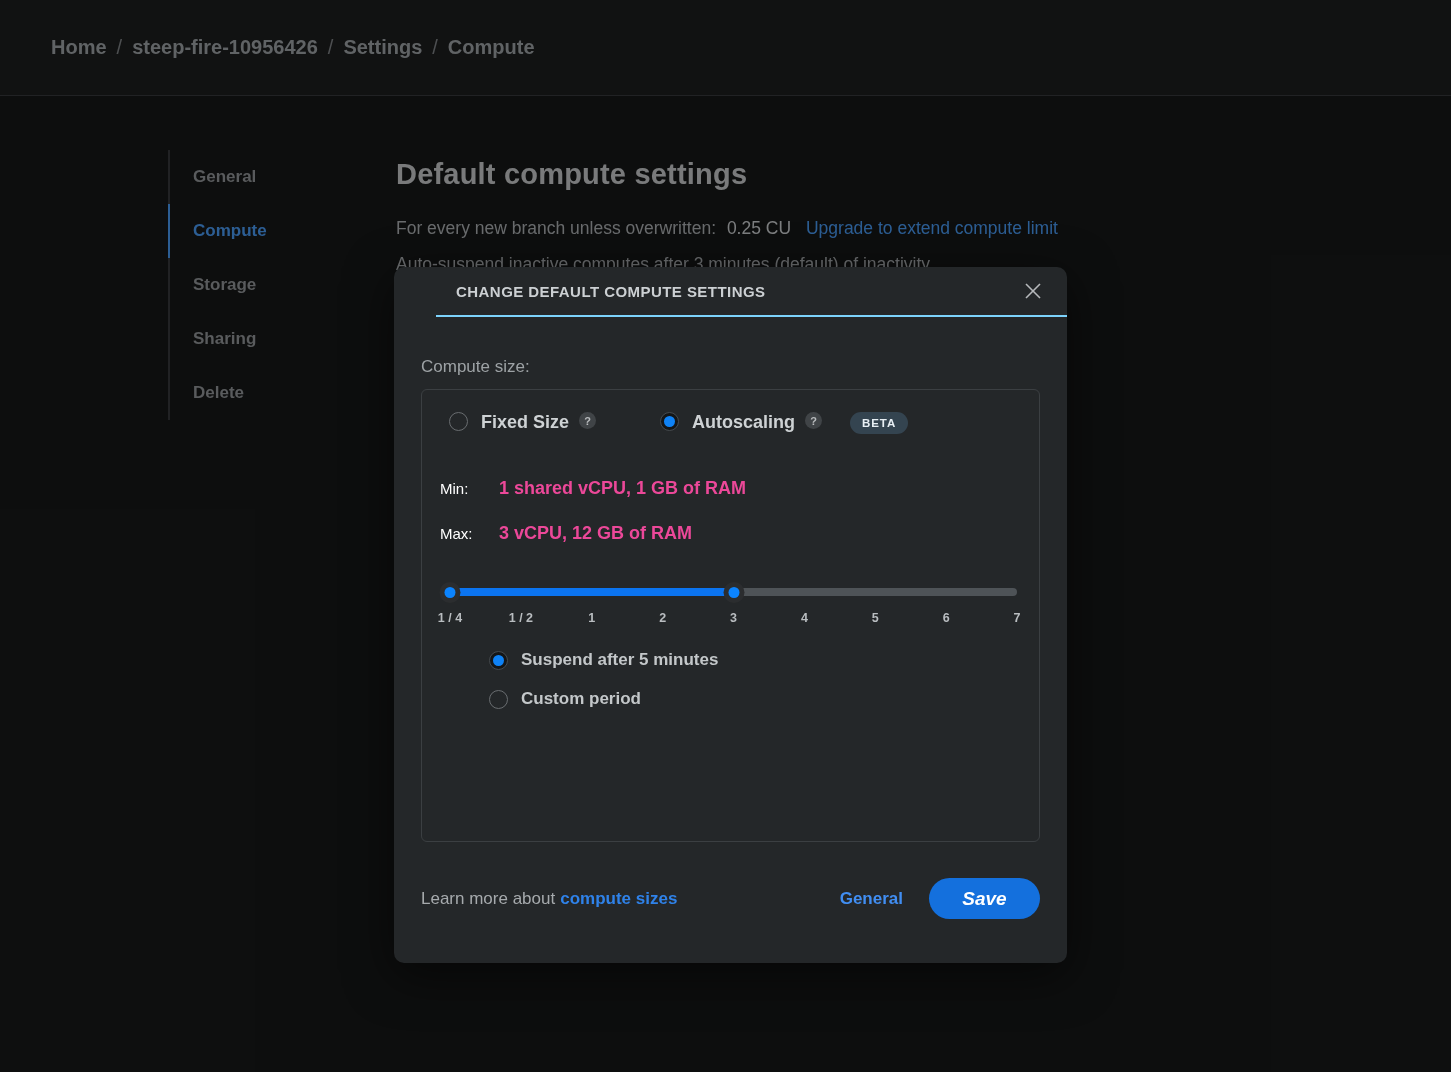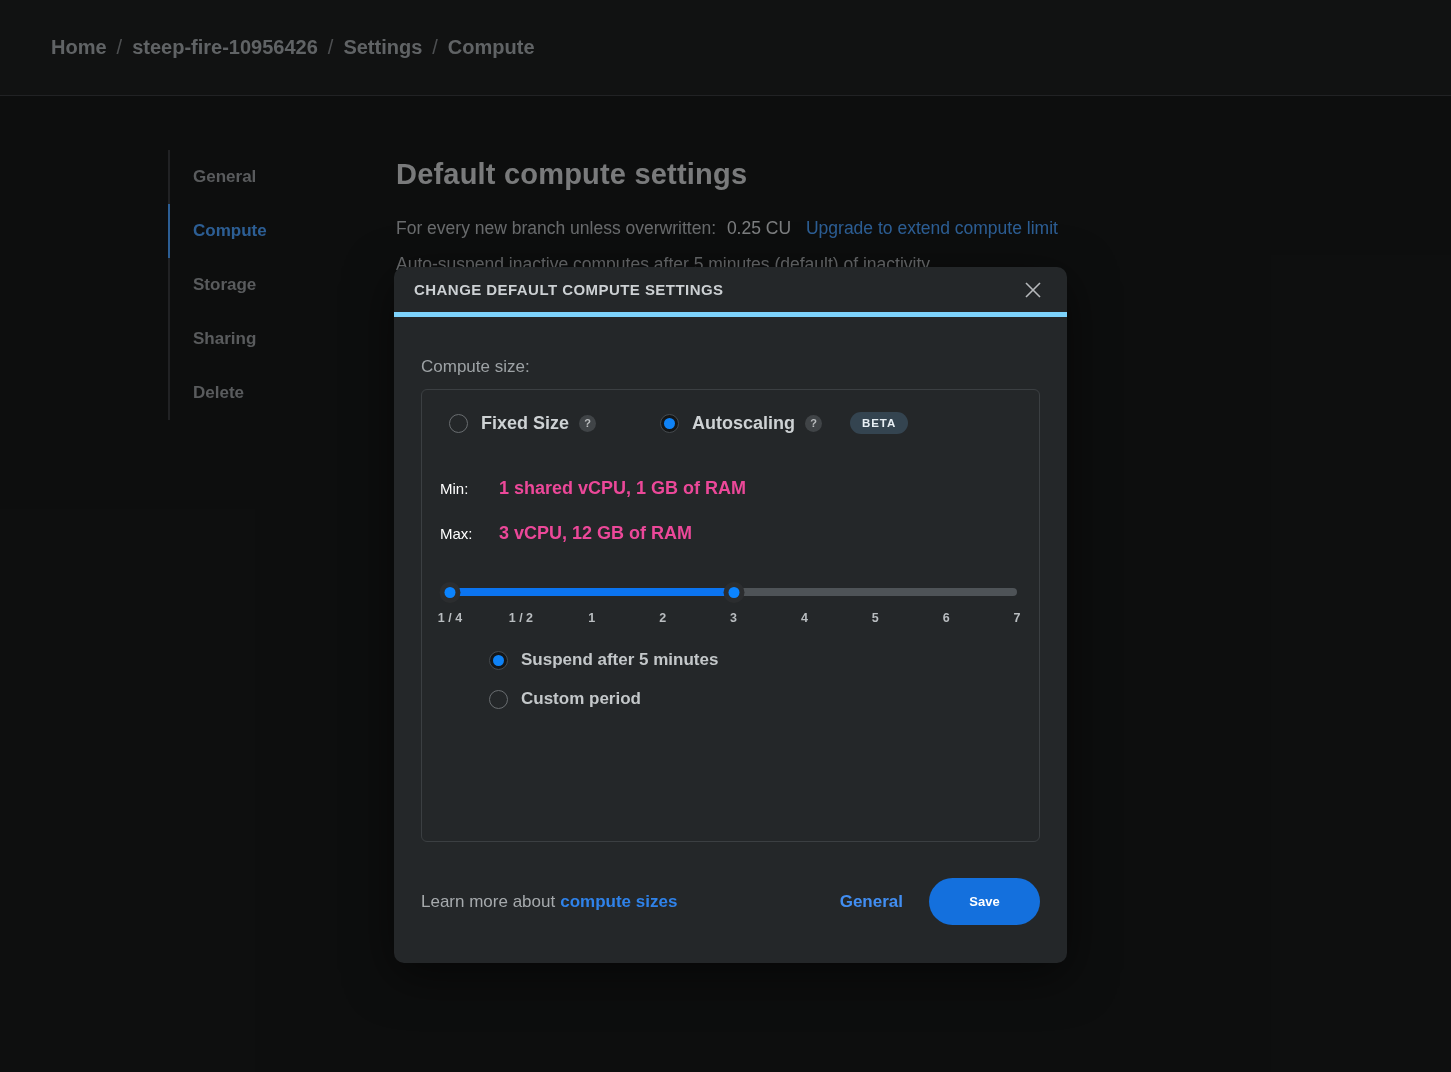--- a/index.html
+++ b/index.html
@@ -45,37 +45,37 @@
 
   
   .modal {
     position: absolute; left: 394px; top: 267px; width: 673px; height: 696px;
     background: #242729; border-radius: 10px; z-index: 10;
     box-shadow: 0 12px 48px rgba(0,0,0,0.55);
     color: #ced2d4;
   }
   .modal-header {
     height: 50px; display: flex; align-items: center; justify-content: space-between;
-    padding: 0 20px; border-bottom: 5px solid #7dd3fc;
+    padding: 0 20px; border-bottom: 2px solid #7dd3fc; margin-left: 42px;
   }
   .modal-title {
     font-size: 15px; font-weight: 700; letter-spacing: .03em; color: #ccd0d3;
   }
   .modal-close {
     width: 28px; height: 28px; display: flex; align-items: center; justify-content: center;
     cursor: pointer; background: none; border: none;
   }
   .modal-body { padding: 40px 27px 0 27px; }
   .field-label { font-size: 17px; color: #9da2a5; }
 
   .options-box {
     margin-top: 12px; border: 1px solid #3b3f42; border-radius: 6px;
     height: 453px; padding: 22px 18px; overflow: hidden;
   }
-  .size-radio-row { display: flex; align-items: center; height: 22px; margin-left: 9px; }
+  .size-radio-row { display: flex; height: 22px; margin-left: 9px; }
   .radio {
     width: 19px; height: 19px; border: 1.5px solid #696d70; border-radius: 50%;
     position: relative; flex: none; cursor: pointer; background: transparent;
   }
   .radio.selected { border-color: #454a4e; background: #141617; }
   .radio.selected::after {
     content: ""; position: absolute; inset: 0; margin: auto;
     width: 11px; height: 11px; border-radius: 50%; background: #0f82f5;
   }
   .radio-label { font-size: 18px; font-weight: 600; color: #ced2d4; margin-left: 13px; cursor: pointer; }
@@ -135,23 +135,23 @@
   .suspend-radio-row .radio-label { font-size: 17px; color: #c3c7c9; }
 
   .modal-footer { display: flex; align-items: center; margin-top: 36px; padding: 0 27px; }
   .learn-more { font-size: 17px; color: #a6aaad; }
   .learn-more a { color: #2f82e9; font-weight: 600; text-decoration: none; margin-left: 5px; cursor: pointer; margin-top: 17px; }
   .cancel-btn {
     margin-left: auto; background: none; border: none; color: #418ef2;
     font-size: 17px; font-weight: 600; font-family: inherit; cursor: pointer;
   }
   .save-btn {
-    margin-left: 26px; width: 111px; height: 47px; border-radius: 24px;
+    margin-left: 26px; width: 111px; height: 41px; border-radius: 24px;
     background: #1470dd; border: none; color: #ffffff;
-    font-size: 13px; font-weight: 700; font-family: inherit; cursor: pointer;
+    font-size: 19px; font-weight: 700; font-family: inherit; cursor: pointer; font-style: italic;
   }
 </style>
 </head>
 <body>
 
 <div class="stage">
 
   <header class="topbar">
     <nav class="breadcrumb">
       <a>Home</a>
@@ -172,21 +172,21 @@
     <div class="nav-item">Delete</div>
   </nav>
 
   <main class="main-content">
     <h1 class="page-title">Default compute settings</h1>
     <p class="page-line1">
       <span>For every new branch unless overwritten:</span>
       <span class="cu-value">0.25 CU</span>
       <a>Upgrade to extend compute limit</a>
     </p>
-    <p class="page-line2">Auto-suspend inactive computes after 5 minutes (default) of inactivity.</p>
+    <p class="page-line2">Auto-suspend inactive computes after 3 minutes (default) of inactivity.</p>
   </main>
 
   <div class="overlay"></div>
 
   <section class="modal">
     <div class="modal-header">
       <span class="modal-title">CHANGE DEFAULT COMPUTE SETTINGS</span>
       <button class="modal-close" aria-label="Close">
         <svg width="22" height="22" viewBox="0 0 22 22">
           <line x1="4" y1="4" x2="18" y2="18" stroke="#b6b9bb" stroke-width="1.6"></line>

